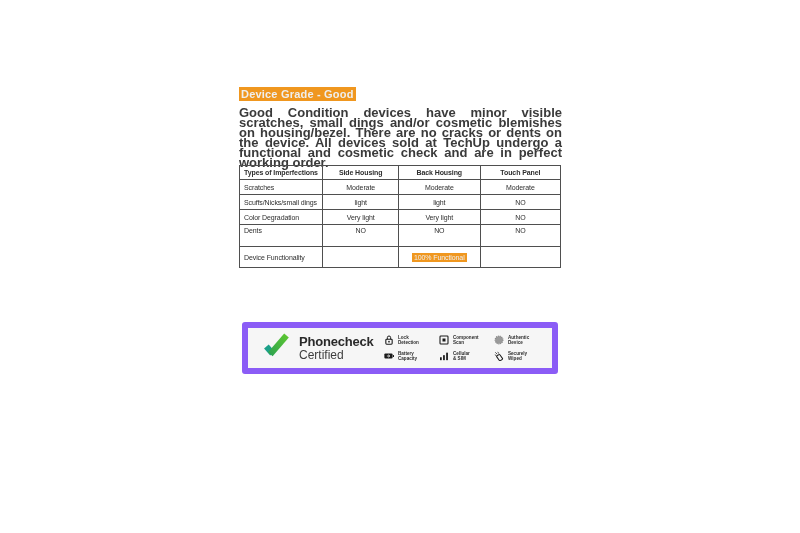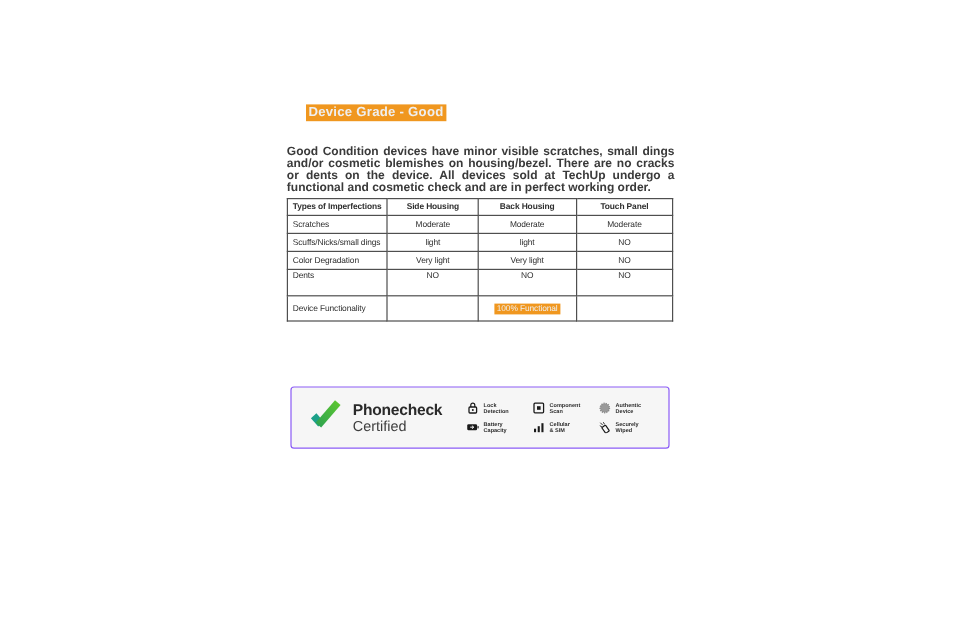--- a/index.html
+++ b/index.html
@@ -1,48 +1,48 @@
 <!DOCTYPE html>
 <html><head>
 <meta charset="utf-8">
 <style>
   * { margin: 0; padding: 0; box-sizing: border-box; }
   html,body { width: 800px; height: 533px; background: #ffffff; overflow: hidden;
     font-family: "Liberation Sans", sans-serif; }
   .canvas { position: relative; width: 800px; height: 533px; background: #fff; }
 
   
-  .title { position: absolute; left: 255px; top: 87px; display: inline-block;
+  .title { position: absolute; left: 239px; top: 87px; display: inline-block;
     font-size: 11px; font-weight: bold; letter-spacing: 0.2px;
     padding: 1px 3px 2px 2px; }
 
   
-  .intro { position: absolute; left: 239px; top: 122px; width: 323px;
-    font-size: 10px; font-weight: bold; color: #3a3a3a; line-height: 10px;
+  .intro { position: absolute; left: 239px; top: 108px; width: 323px;
+    font-size: 13px; font-weight: bold; color: #3a3a3a; line-height: 10px;
     text-align: justify; }
 
   
   table.grade { position: absolute; left: 239px; top: 165px; width: 322px;
     border-collapse: collapse; table-layout: fixed; font-size: 7px;
     color: #2e2e2e; letter-spacing: -0.1px; }
   table.grade td, table.grade th { border: 1px solid #4f4f4f; padding: 0 3px;
     text-align: center; vertical-align: middle; font-weight: normal; }
   table.grade th { font-weight: bold; }
   table.grade .c0 { text-align: left; padding-left: 4px; }
   tr.hrow  { height: 14px; }
   tr.r15   { height: 15px; }
   tr.dents { height: 22px; }
   tr.dents td { vertical-align: top; padding-top: 2px; }
   tr.func  { height: 21px; }
 
   .hl { background: #F0971F; color: #EFEFEF; padding: 1px 2px; }
 
   
   .badge { position: absolute; left: 242px; top: 322px; width: 316px; height: 52px;
-    background: #f6f6f6; border: 1px solid #8b5cf6; border-radius: 3px;
+    background: #f6f6f6; border: 6px solid #8b5cf6; border-radius: 3px;
     display: flex; align-items: center; }
   .brand-wrap { display: flex; align-items: center; margin-left: 14px; }
   .brand-text { margin-left: 9px; }
   .brand { font-size: 13px; font-weight: bold; color: #2a2a2a; letter-spacing: -0.2px; }
   .subtitle { font-size: 12px; color: #3d3d3d; margin-top: -1px; }
 
   .features { margin-left: auto; margin-right: 14px; display: grid;
     grid-template-columns: auto auto auto; column-gap: 11px; row-gap: 5px; }
   .feature { display: flex; align-items: center; width: 44px; }
   .feature .ic { width: 10px; height: 10px; flex: 0 0 10px; display: flex;

